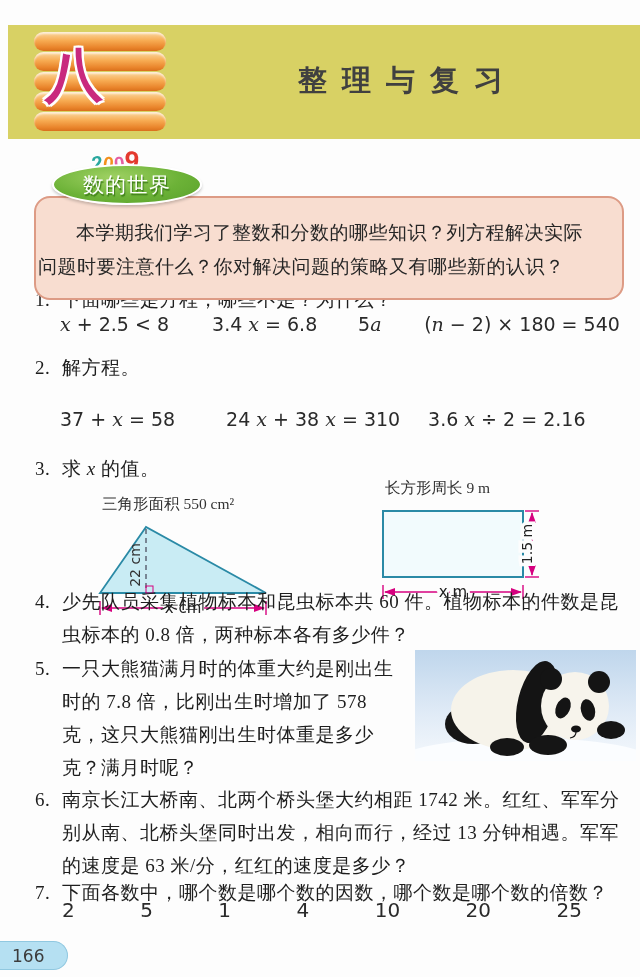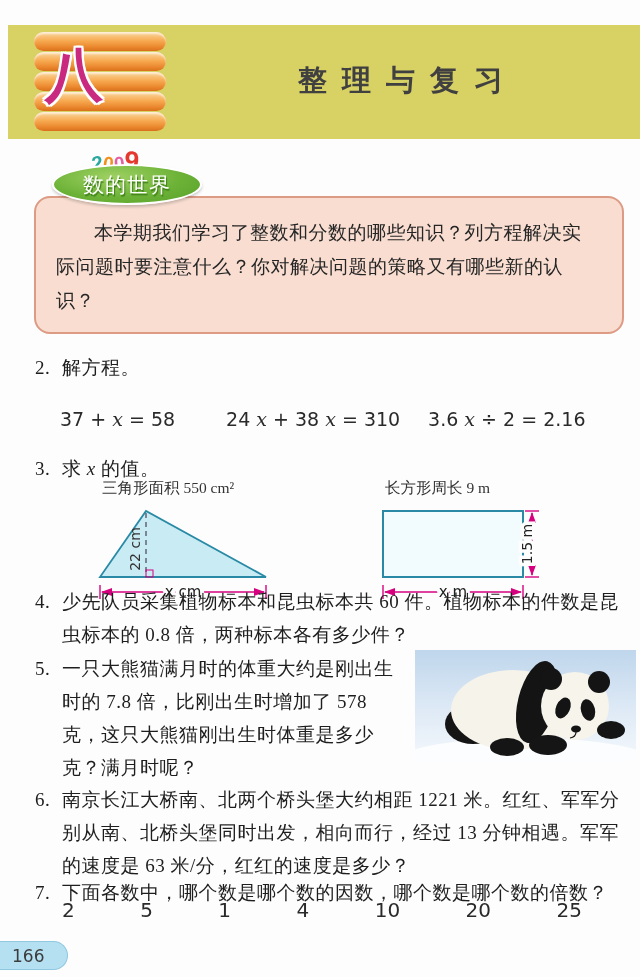--- a/index.html
+++ b/index.html
@@ -43,21 +43,21 @@
     box-shadow:0 2px 3px rgba(0,0,0,.2);
     display:flex; align-items:center; justify-content:center;
     color:#fff; font-weight:normal; font-size:21px; letter-spacing:1px;
     text-shadow:1px 2px 1px #3e7d1a;
   }
 
   
   .intro-box {
     position:absolute; top:196px; left:34px; width:590px; z-index:1;
     background:#f8ddd0; border:2px solid #dd9b85; border-radius:16px;
-    padding:18px 22px 14px 20px;
+    padding:18px 22px 14px 2px;
   }
   .intro-box p { font-size:19px; line-height:34px; letter-spacing:.5px; color:#262626; text-indent:2em; }
 
   
   .problem { position:absolute; left:35px; width:592px; font-size:19px; line-height:33px; letter-spacing:.5px; color:#1e1e1e; }
   .pnum { position:absolute; left:0; top:0; }
   .ptext { display:block; margin-left:27px; }
   .eqrow { position:absolute; left:60px; width:566px; font-family:"DejaVu Sans", sans-serif; font-size:19px; color:#2a2a2a; white-space:nowrap; }
   .eqrow .eq { display:inline-block; }
   .eqrow i { font-family:"DejaVu Serif", serif; }
@@ -139,21 +139,21 @@
     <span class="eq">24 <i>x</i> + 38 <i>x</i> = 310</span>
     <span class="eq">3.6 <i>x</i> ÷ 2 = 2.16</span>
   </div>
 
   <div class="problem" style="top:452px;">
     <span class="pnum">3.</span>
     <span class="ptext">求 <i>x</i> 的值。</span>
   </div>
 
   <div class="figure" style="top:478px; left:88px;">
-    <div class="fig-caption" style="margin-left:14px;">三角形面积 550 cm²</div>
+    <div class="fig-caption" style="margin-left:14px;margin-top:16px;">三角形面积 550 cm²</div>
     <svg width="210" height="104" viewBox="0 0 210 104">
       <polygon points="12,76 178,76 58,10" fill="#c9ecf4" stroke="#2a8aa6" stroke-width="1.8"></polygon>
       <line x1="58" y1="12" x2="58" y2="76" stroke="#445" stroke-width="1.2" stroke-dasharray="5,4"></line>
       <rect x="58" y="69" width="7" height="7" fill="none" stroke="#d6007f" stroke-width="1"></rect>
       <text x="52" y="48" font-size="14" fill="#333" text-anchor="middle" transform="rotate(-90 52 48)">22 cm</text>
       <line x1="12" y1="84" x2="12" y2="98" stroke="#d6007f" stroke-width="1.4"></line>
       <line x1="178" y1="84" x2="178" y2="98" stroke="#d6007f" stroke-width="1.4"></line>
       <line x1="14" y1="91" x2="176" y2="91" stroke="#d6007f" stroke-width="1.4"></line>
       <polygon points="13,91 24,87 24,95" fill="#d6007f"></polygon>
       <polygon points="177,91 166,87 166,95" fill="#d6007f"></polygon>
@@ -212,21 +212,21 @@
       <ellipse cx="148" cy="58" rx="7" ry="11" fill="#141414" transform="rotate(24 148 58)"></ellipse>
       <ellipse cx="173" cy="60" rx="7" ry="11" fill="#141414" transform="rotate(-14 173 60)"></ellipse>
       <ellipse cx="161" cy="79" rx="5" ry="3.5" fill="#141414"></ellipse>
       <path d="M161 82 q 0 5 -6 6" stroke="#141414" stroke-width="1.2" fill="none"></path>
       <ellipse cx="196" cy="80" rx="14" ry="9" fill="#151515"></ellipse>
     </svg>
   </div>
 
   <div class="problem" style="top:783px;">
     <span class="pnum">6.</span>
-    <span class="ptext">南京长江大桥南、北两个桥头堡大约相距 1221 米。红红、军军分别从南、北桥头堡同时出发，相向而行，经过 13 分钟相遇。军军的速度是 63 米/分，红红的速度是多少？</span>
+    <span class="ptext">南京长江大桥南、北两个桥头堡大约相距 1742 米。红红、军军分别从南、北桥头堡同时出发，相向而行，经过 13 分钟相遇。军军的速度是 63 米/分，红红的速度是多少？</span>
   </div>
 
   <div class="problem" style="top:876px;">
     <span class="pnum">7.</span>
     <span class="ptext">下面各数中，哪个数是哪个数的因数，哪个数是哪个数的倍数？</span>
   </div>
   <div class="numrow">
     <span>2</span>
     <span>5</span>
     <span>1</span>

